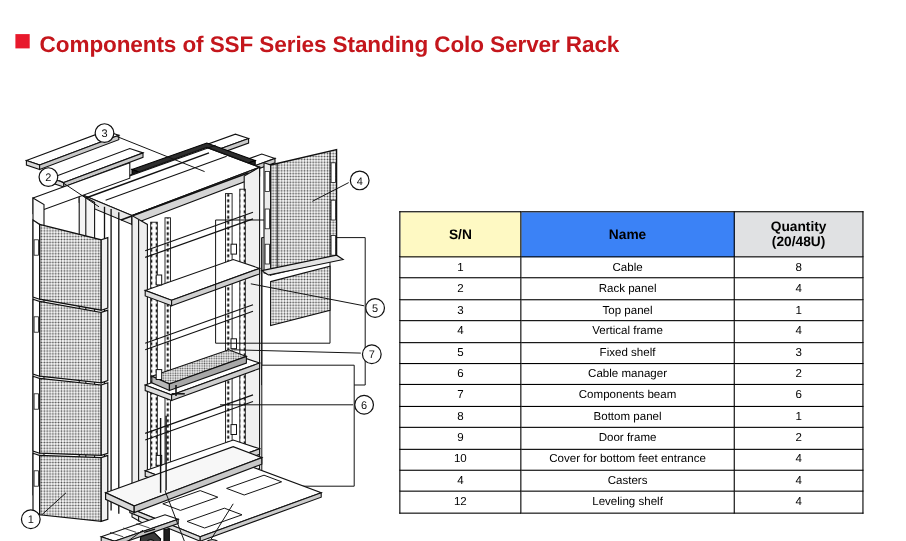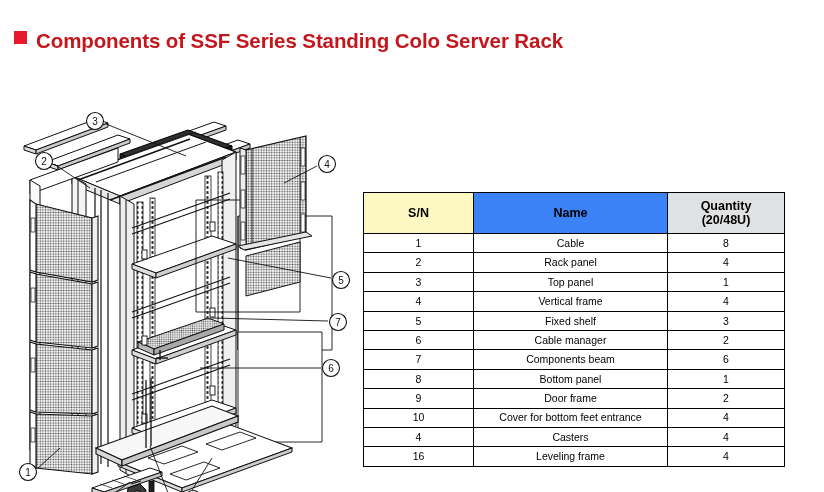--- a/index.html
+++ b/index.html
@@ -444,20 +444,20 @@
           <td>10</td>
           <td>Cover for bottom feet entrance</td>
           <td>4</td>
         </tr>
         <tr>
           <td>4</td>
           <td>Casters</td>
           <td>4</td>
         </tr>
         <tr>
-          <td>16</td>
-          <td>Leveling frame</td>
+          <td>12</td>
+          <td>Leveling shelf</td>
           <td>4</td>
         </tr>
       </tbody>
   </table>
 
 </div>
 
 </body></html>

